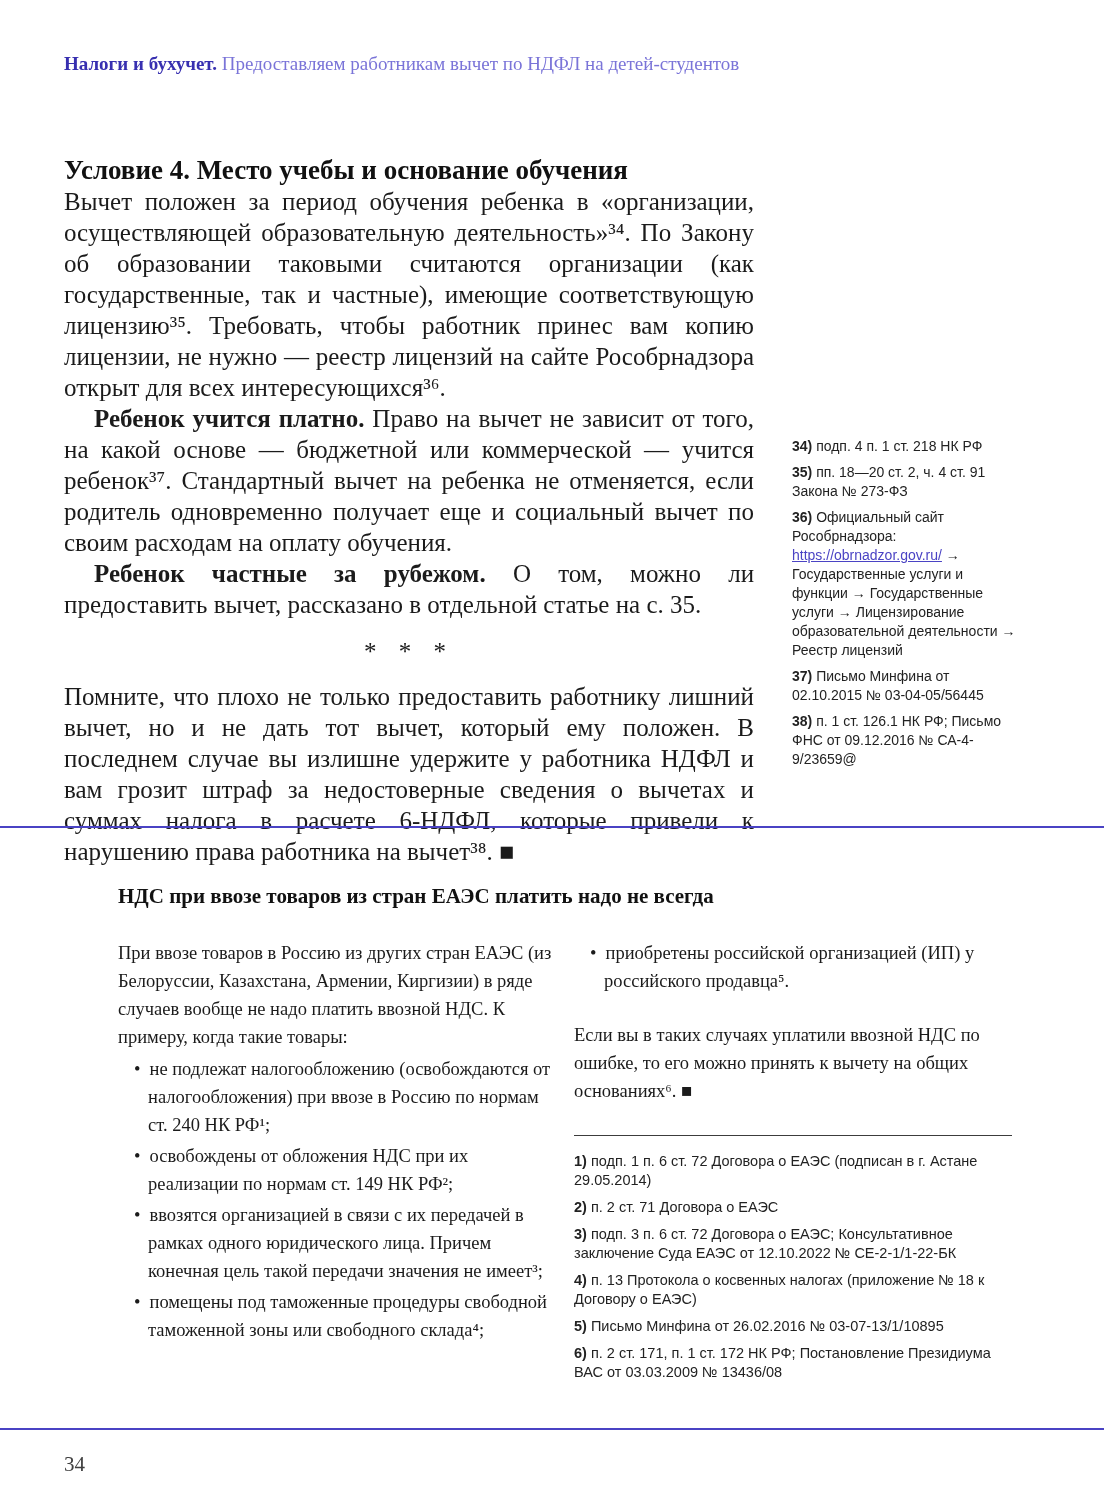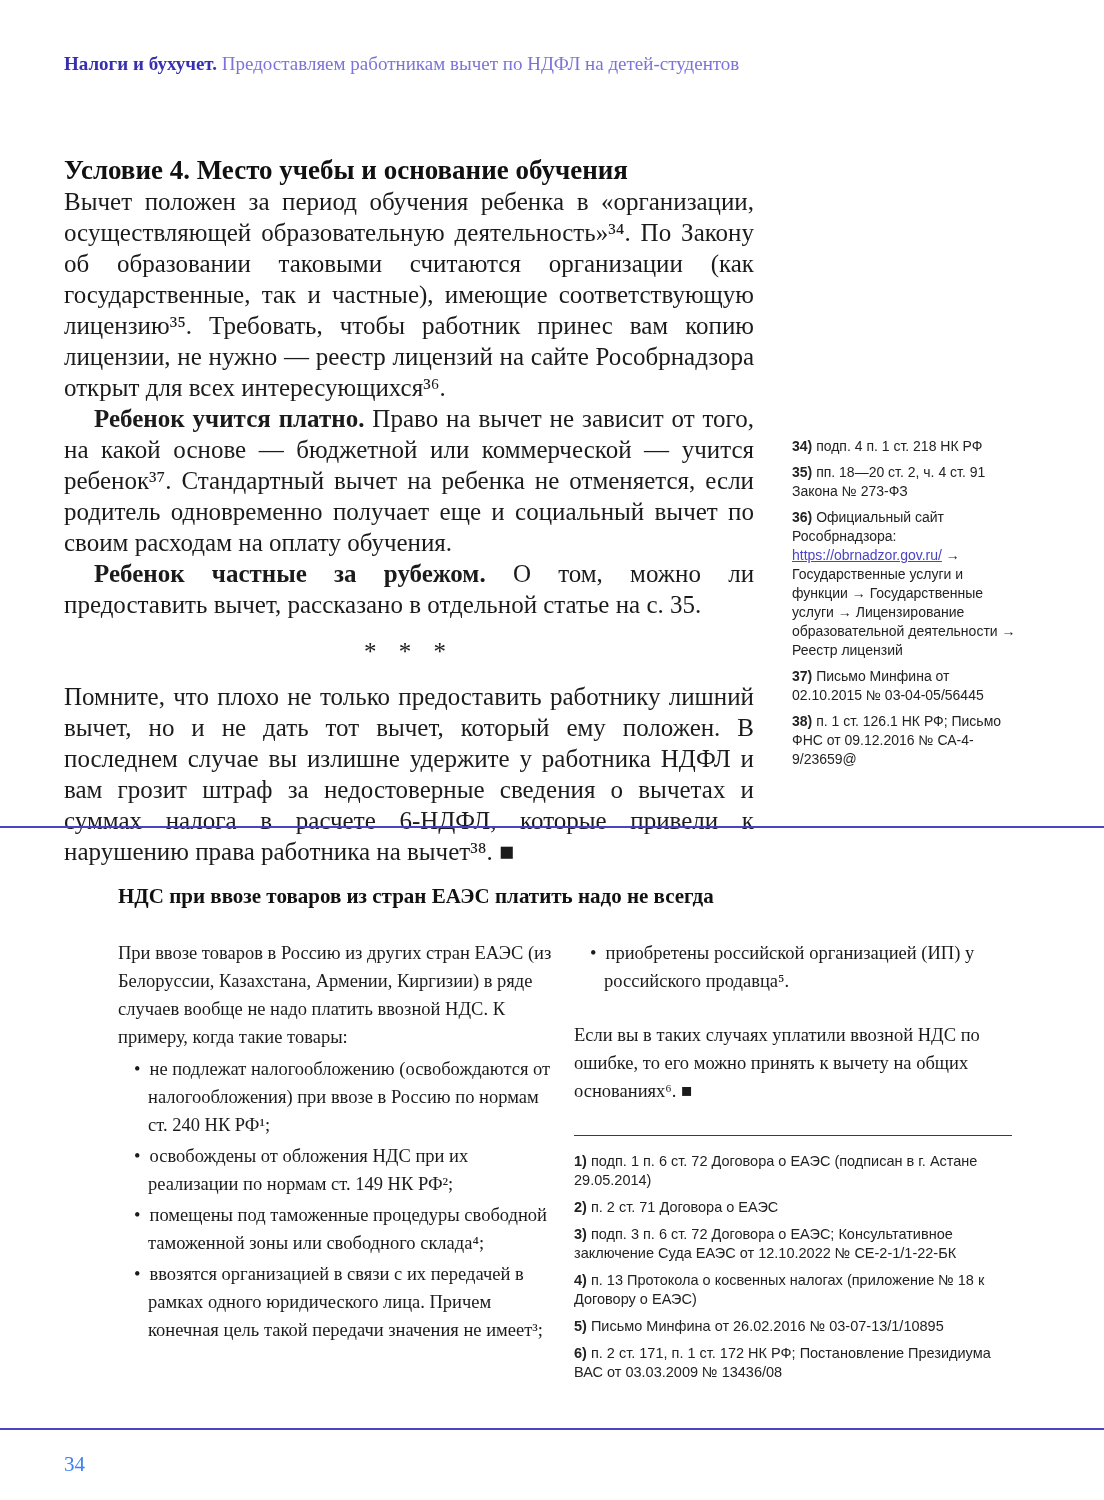--- a/index.html
+++ b/index.html
@@ -76,21 +76,21 @@
   .note-fns {
     font-family: "Liberation Sans", sans-serif;
     font-size: 14.5px; line-height: 19px; color: #222;
   }
   .note-fns .fn { margin: 0 0 8px 0; }
   .note-fns .fn b { font-weight: bold; }
 
   
   .page-number {
     position: absolute; left: 64px; top: 1452px;
-    font-size: 21px; color: #3b82f6;
+    font-size: 21px; color: #404040;
   }
 </style>
 </head>
 <body>
 
 <div class="page">
 
   <div class="running-head">
     <span class="rubric">Налоги и бухучет.</span>
     <span class="art-title">Предоставляем работникам вычет по НДФЛ на детей-студентов</span>
@@ -119,22 +119,22 @@
   <div class="note">
 
     <div class="note-title">НДС при ввозе товаров из стран ЕАЭС платить надо не всегда</div>
 
     <div class="note-cols">
       <div class="left-col">
         <p class="note-intro">При ввозе товаров в Россию из других стран ЕАЭС (из Белоруссии, Казахстана, Армении, Киргизии) в ряде случаев вообще не надо платить ввозной НДС. К примеру, когда такие товары:</p>
         <ul class="bullets">
           <li>не подлежат налогообложению (освобождаются от налогообложения) при ввозе в Россию по нормам ст. 240 НК РФ¹;</li>
           <li>освобождены от обложения НДС при их реализации по нормам ст. 149 НК РФ²;</li>
+          <li>ввозятся организацией в связи с их передачей в рамках одного юридического лица. Причем конечная цель такой передачи значения не имеет³;</li>
           <li>помещены под таможенные процедуры свободной таможенной зоны или свободного склада⁴;</li>
-          <li>ввозятся организацией в связи с их передачей в рамках одного юридического лица. Причем конечная цель такой передачи значения не имеет³;</li>
         </ul>
       </div>
       <div class="right-col">
         <ul class="bullets">
           <li>приобретены российской организацией (ИП) у российского продавца⁵.</li>
         </ul>
         <p class="closing">Если вы в таких случаях уплатили ввозной НДС по ошибке, то его можно принять к вычету на общих основаниях⁶. ■</p>
         <hr class="note-sep">
         <div class="note-fns">
           <p class="fn"><b>1)</b> <span>подп. 1 п. 6 ст. 72 Договора о ЕАЭС (подписан в г. Астане 29.05.2014)</span></p>

